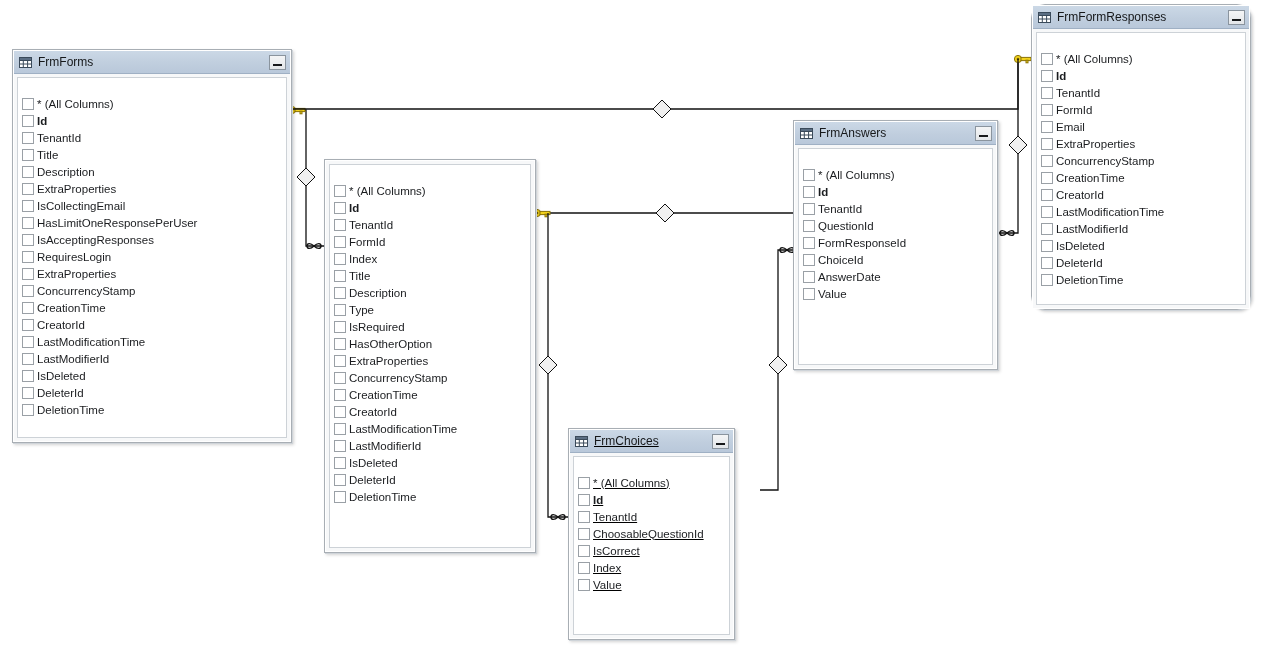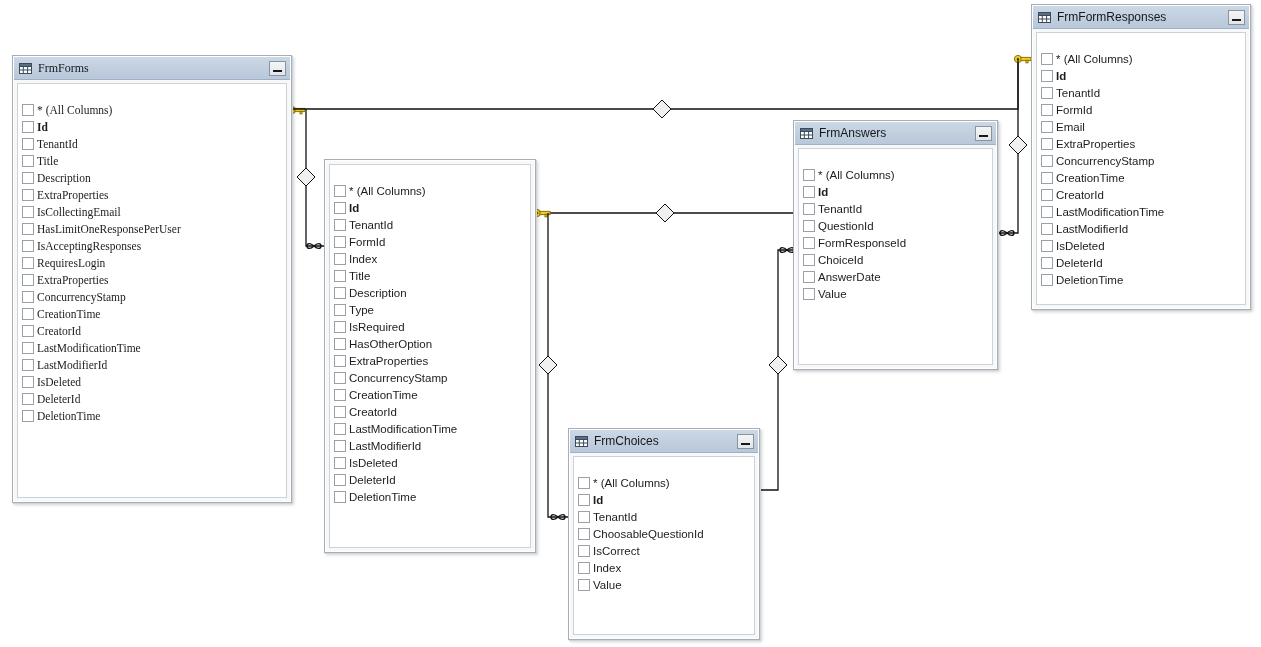--- a/index.html
+++ b/index.html
@@ -174,21 +174,21 @@
     </g>
 
     <g>
       <polyline points="793,250 778,250 778,490 760,490" fill="none" stroke="#111111" stroke-width="1.3"></polyline>
       <use href="#diamond-marker" x="778" y="365"></use>
       <use href="#inf-marker" x="787" y="250"></use>
     </g>
   </svg>
 
   <div id="tables-host">
-      <div class="tbl" style="left: 12px; top: 55px; width: 280px; height: 448px; font-family: Liberation Serif, serif;">
+      <div class="tbl" style="left: 12px; top: 49px; width: 280px; height: 394px;">
         <div class="tbl-inner">
           <div class="tbl-title">
             <svg class="grid-icon" viewBox="0 0 13 11">
               <rect x="0.5" y="0.5" width="12" height="10" fill="#ffffff" stroke="#3a4a5a"></rect>
               <rect x="0.5" y="0.5" width="12" height="3" fill="#5b6e83" stroke="#3a4a5a"></rect>
               <line x1="4.3" y1="3.5" x2="4.3" y2="10.5" stroke="#3a4a5a"></line>
               <line x1="8.6" y1="3.5" x2="8.6" y2="10.5" stroke="#3a4a5a"></line>
               <line x1="0.5" y1="7" x2="12.5" y2="7" stroke="#3a4a5a"></line>
             </svg>
             <span class="tbl-name">FrmForms</span>
@@ -398,21 +398,21 @@
               <span class="cb"></span>
               <span class="col-name">AnswerDate</span>
             </div>
             <div class="col-row">
               <span class="cb"></span>
               <span class="col-name">Value</span>
             </div>
           </div>
         </div>
       </div>
-      <div class="tbl" style="left: 1031px; top: 4px; width: 220px; height: 306px;">
+      <div class="tbl" style="left: 1031px; top: 4px; width: 220px; height: 306px; border-radius: 14px;">
         <div class="tbl-inner">
           <div class="tbl-title">
             <svg class="grid-icon" viewBox="0 0 13 11">
               <rect x="0.5" y="0.5" width="12" height="10" fill="#ffffff" stroke="#3a4a5a"></rect>
               <rect x="0.5" y="0.5" width="12" height="3" fill="#5b6e83" stroke="#3a4a5a"></rect>
               <line x1="4.3" y1="3.5" x2="4.3" y2="10.5" stroke="#3a4a5a"></line>
               <line x1="8.6" y1="3.5" x2="8.6" y2="10.5" stroke="#3a4a5a"></line>
               <line x1="0.5" y1="7" x2="12.5" y2="7" stroke="#3a4a5a"></line>
             </svg>
             <span class="tbl-name">FrmFormResponses</span>
@@ -471,21 +471,21 @@
               <span class="cb"></span>
               <span class="col-name">DeleterId</span>
             </div>
             <div class="col-row">
               <span class="cb"></span>
               <span class="col-name">DeletionTime</span>
             </div>
           </div>
         </div>
       </div>
-      <div class="tbl" style="left: 568px; top: 428px; width: 192px; height: 212px;">
+      <div class="tbl" style="left: 568px; top: 428px; width: 167px; height: 212px; text-decoration: underline;">
         <div class="tbl-inner">
           <div class="tbl-title">
             <svg class="grid-icon" viewBox="0 0 13 11">
               <rect x="0.5" y="0.5" width="12" height="10" fill="#ffffff" stroke="#3a4a5a"></rect>
               <rect x="0.5" y="0.5" width="12" height="3" fill="#5b6e83" stroke="#3a4a5a"></rect>
               <line x1="4.3" y1="3.5" x2="4.3" y2="10.5" stroke="#3a4a5a"></line>
               <line x1="8.6" y1="3.5" x2="8.6" y2="10.5" stroke="#3a4a5a"></line>
               <line x1="0.5" y1="7" x2="12.5" y2="7" stroke="#3a4a5a"></line>
             </svg>
             <span class="tbl-name">FrmChoices</span>

